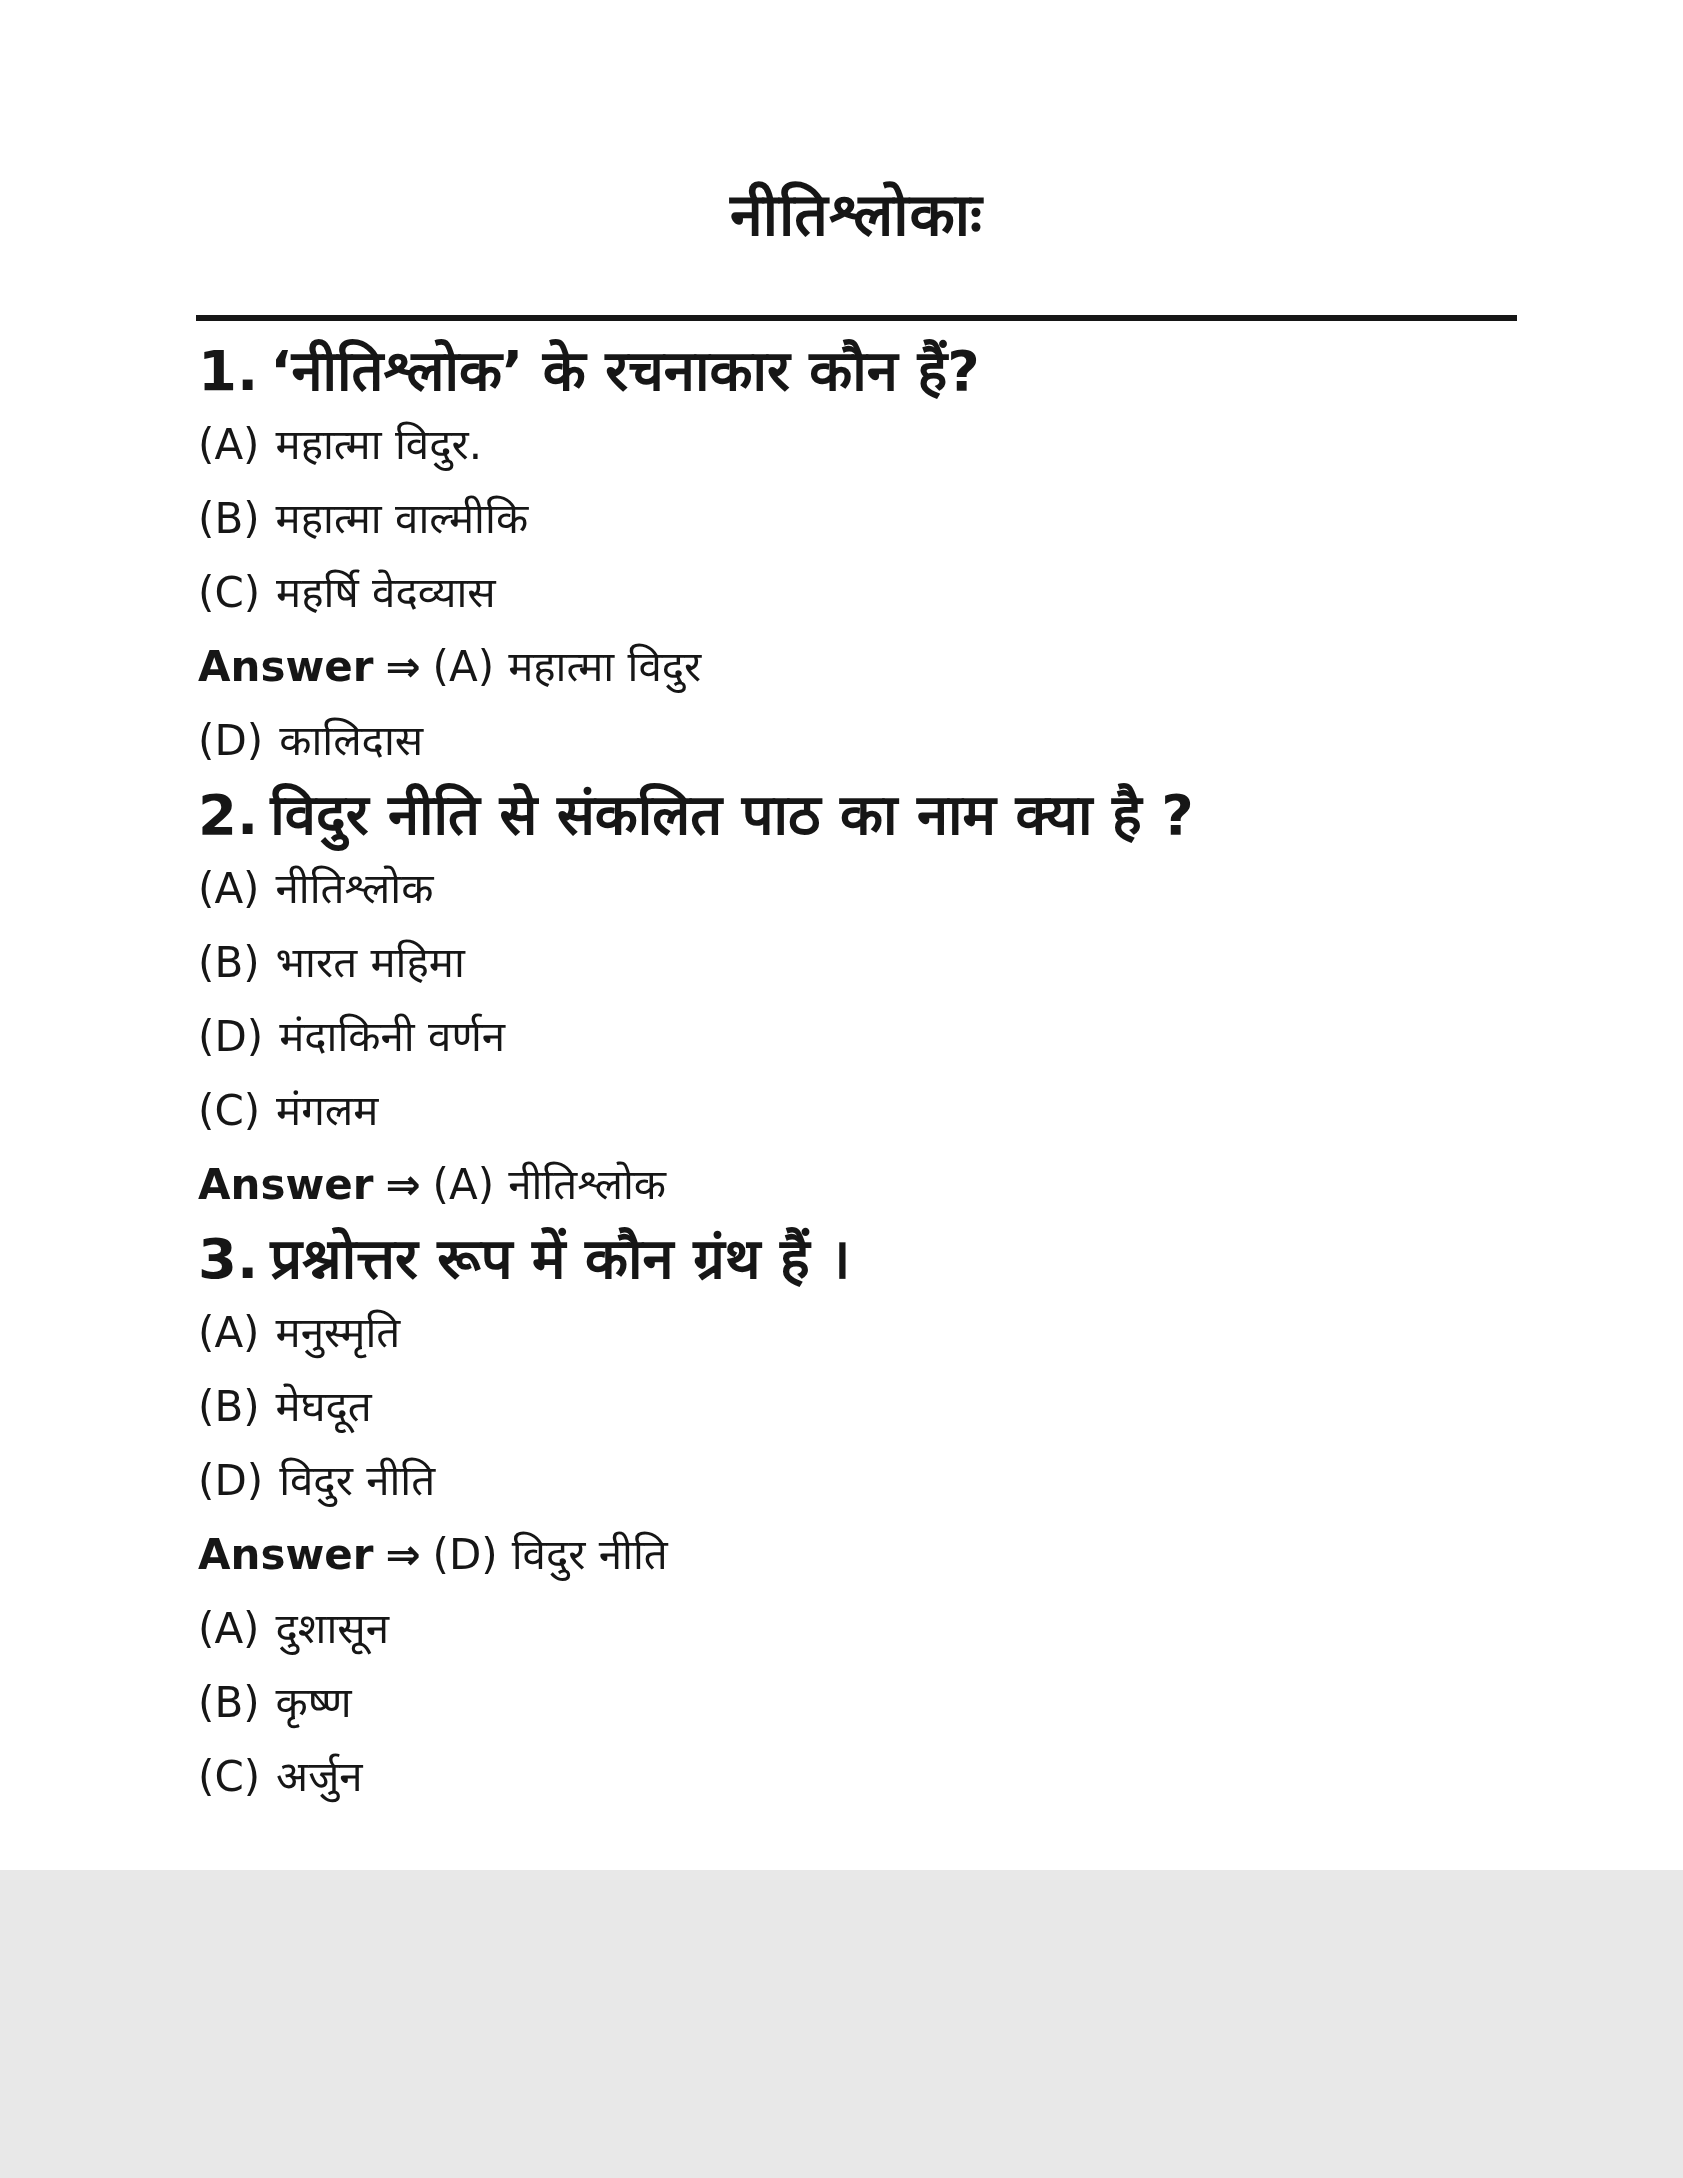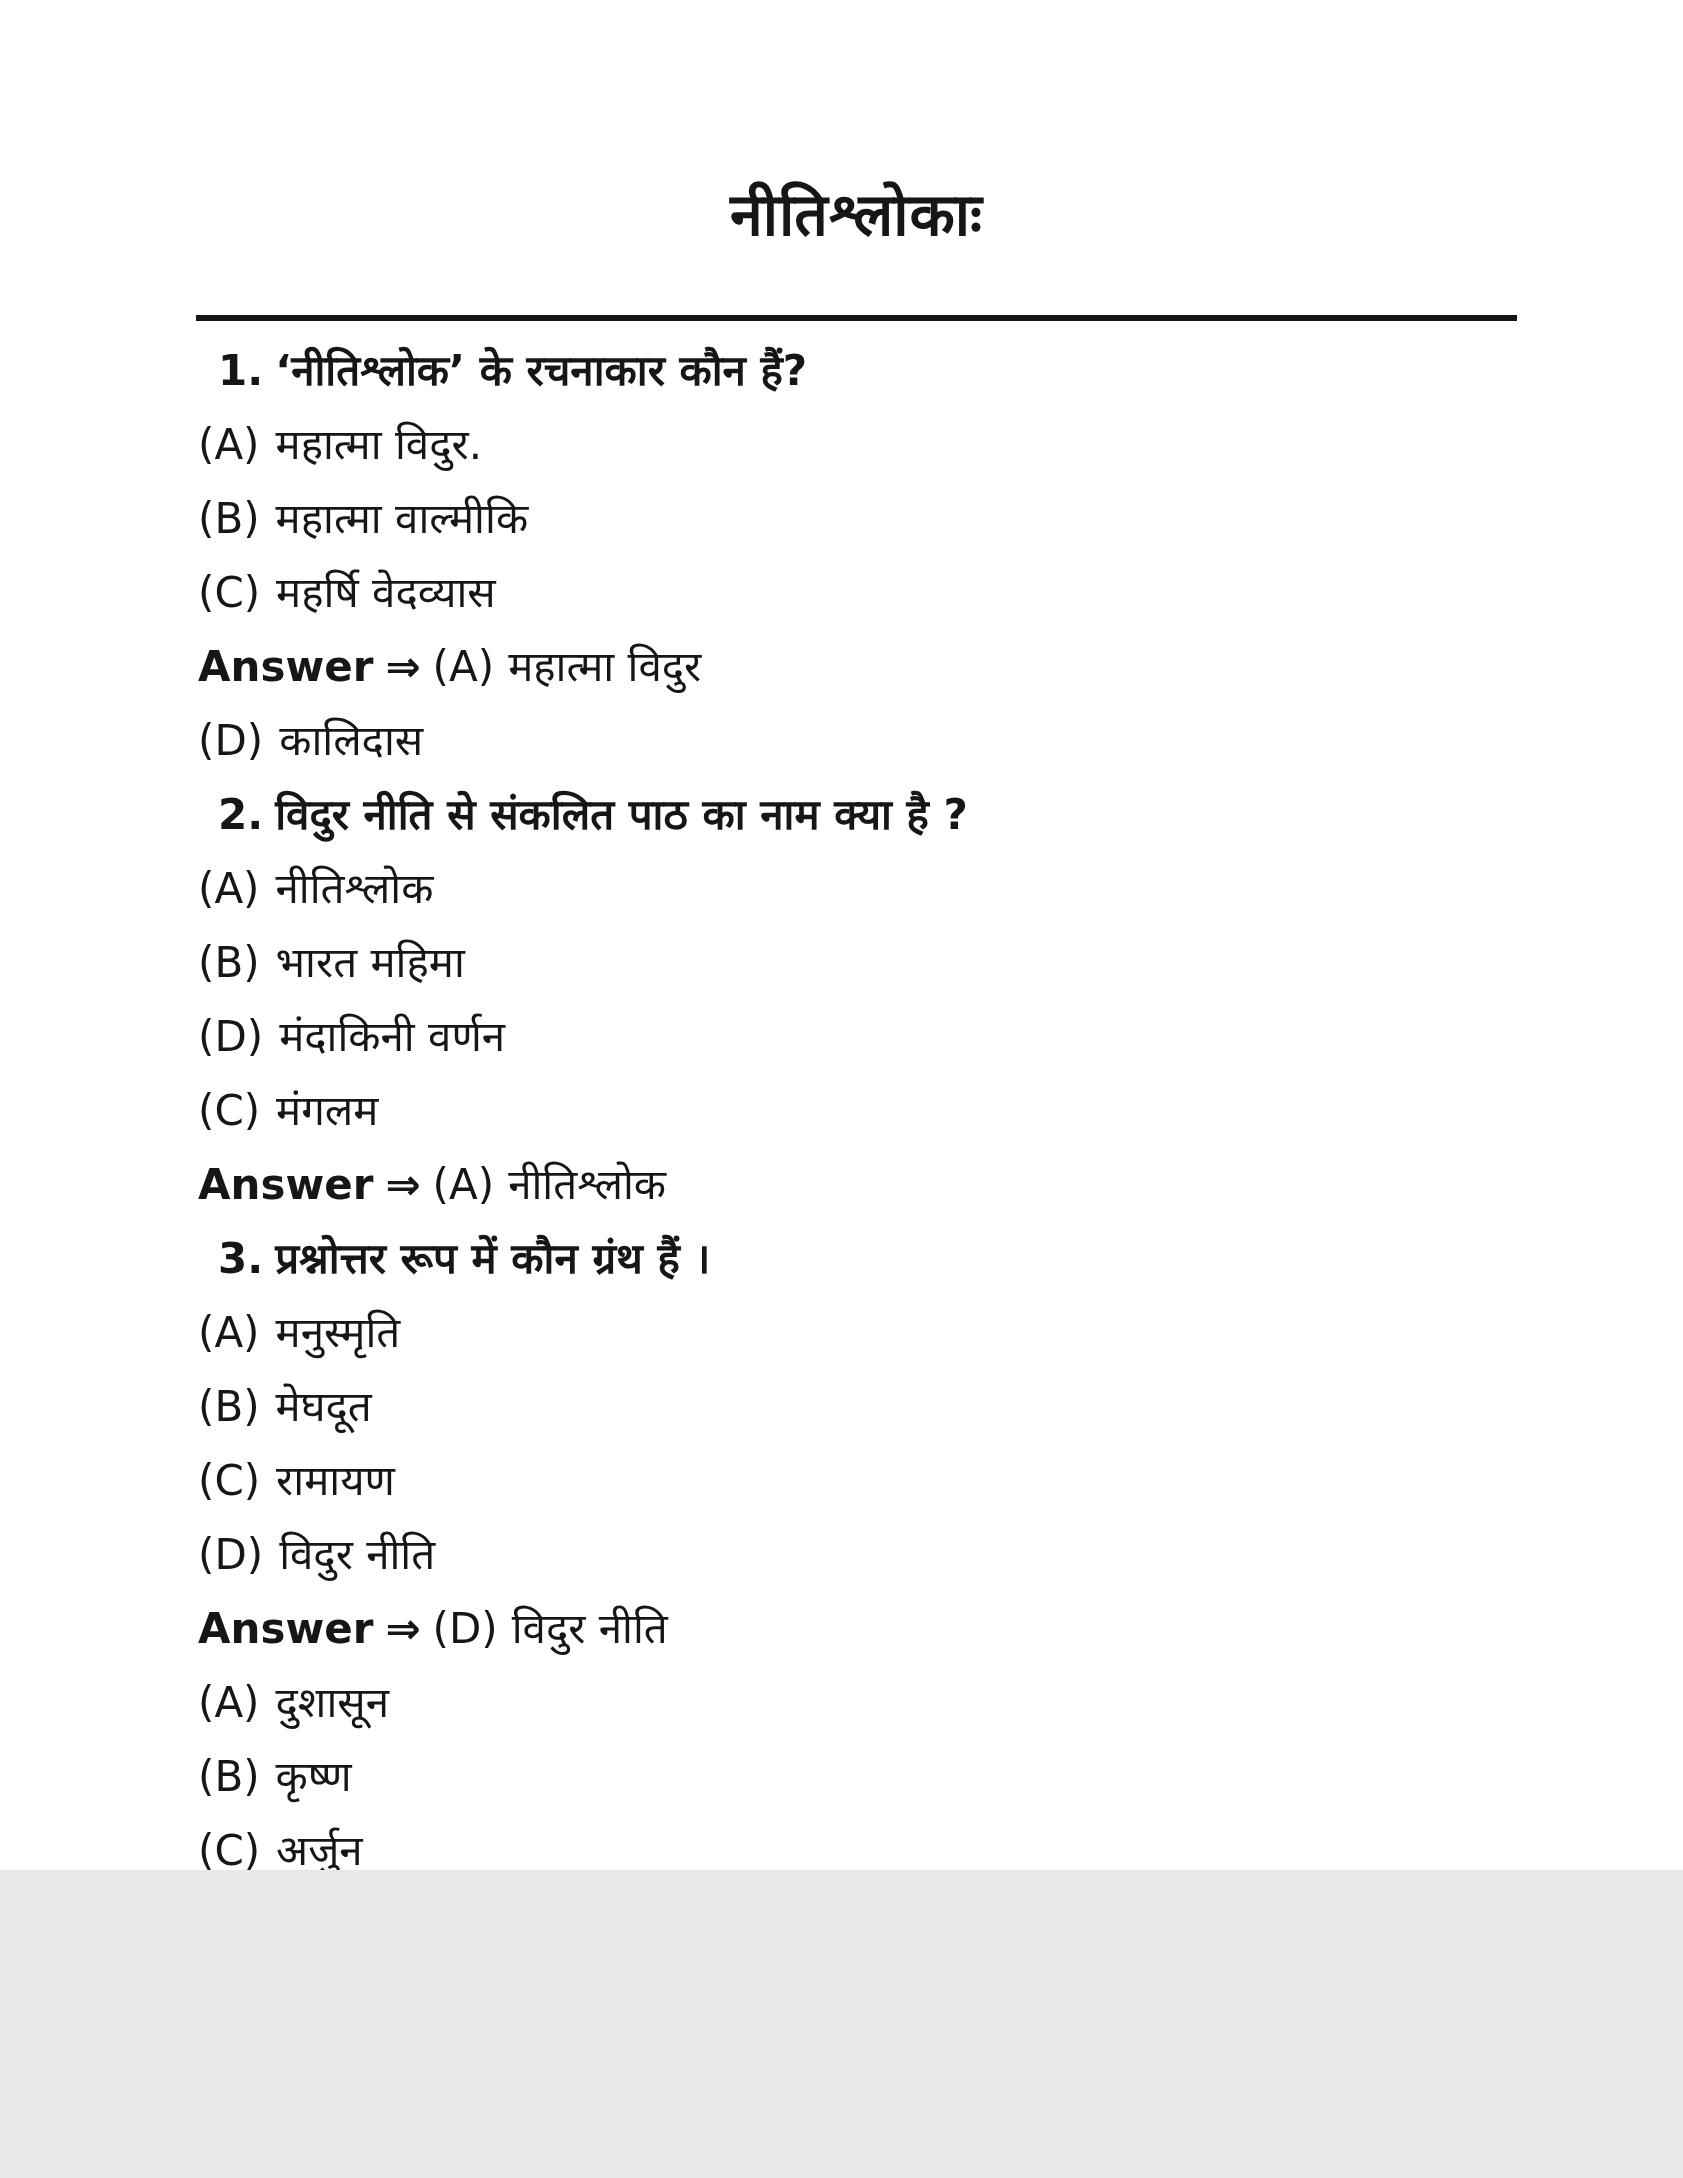--- a/index.html
+++ b/index.html
@@ -32,22 +32,21 @@
   }
   .line {
     height: 51px;
     line-height: 51px;
     margin: 0 0 23px 0;
     font-size: 42px;
     white-space: nowrap;
   }
   .q {
     font-weight: 700;
-    font-size: 42px;
-    margin-left: 20px;
+    font-size: 56px;
   }
   .q .q-num { margin-right: 12px; }
   .opt .opt-key { margin-right: 16px; }
   .ans .ans-label { font-weight: 700; }
   .ans .ans-arrow { font-weight: 700; margin: 0 12px; }
   .ans .ans-key { margin-right: 14px; }
 </style>
 </head>
 <body>
 
@@ -69,21 +68,20 @@
     <p class="line q"><span class="q-num">2.</span><span>विदुर नीति से संकलित पाठ का नाम क्या है ?</span></p>
     <p class="line opt"><span class="opt-key">(A)</span><span>नीतिश्लोक</span></p>
     <p class="line opt"><span class="opt-key">(B)</span><span>भारत महिमा</span></p>
     <p class="line opt"><span class="opt-key">(D)</span><span>मंदाकिनी वर्णन</span></p>
     <p class="line opt"><span class="opt-key">(C)</span><span>मंगलम</span></p>
     <p class="line ans"><span class="ans-label">Answer</span><span class="ans-arrow">⇒</span><span class="ans-key">(A)</span><span>नीतिश्लोक</span></p>
 
     <p class="line q"><span class="q-num">3.</span><span>प्रश्नोत्तर रूप में कौन ग्रंथ हैं ।</span></p>
     <p class="line opt"><span class="opt-key">(A)</span><span>मनुस्मृति</span></p>
     <p class="line opt"><span class="opt-key">(B)</span><span>मेघदूत</span></p>
-    <p class="line opt"><span class="opt-key">(C)</span><span>रामायण</span></p>
     <p class="line opt"><span class="opt-key">(D)</span><span>विदुर नीति</span></p>
     <p class="line ans"><span class="ans-label">Answer</span><span class="ans-arrow">⇒</span><span class="ans-key">(D)</span><span>विदुर नीति</span></p>
 
     <p class="line opt"><span class="opt-key">(A)</span><span>दुशासून</span></p>
     <p class="line opt"><span class="opt-key">(B)</span><span>कृष्ण</span></p>
     <p class="line opt"><span class="opt-key">(C)</span><span>अर्जुन</span></p>
 
   </div>
 </div>
 

